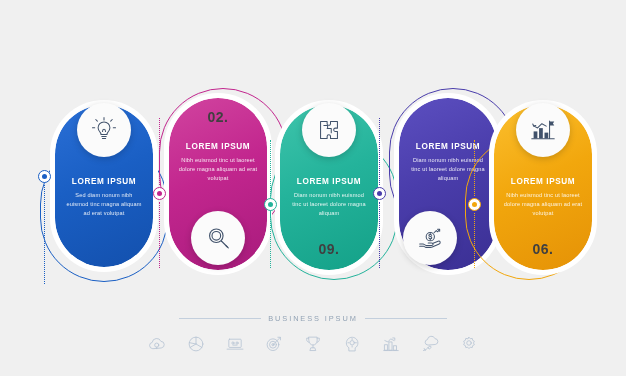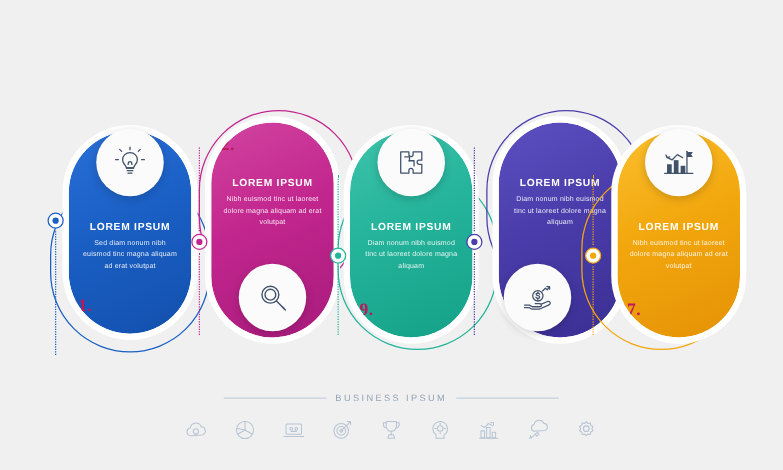--- a/index.html
+++ b/index.html
@@ -82,26 +82,25 @@
     font-size: 5.6px;
     line-height: 9px;
     margin: 0;
     color: rgba(255,255,255,0.88);
     letter-spacing: 0.15px;
   }
   .card-number {
     position: absolute;
     left: 0;
     right: 0;
-    text-align: left;
+    text-align: center;
     font-size: 14px;
     font-weight: bold;
-    color: #be185d;
+    color: #404040;
     letter-spacing: 0.5px;
-    font-family: Liberation Serif, serif;
   }
 
   
   .icon-badge {
     position: absolute;
     width: 54px;
     height: 54px;
     border-radius: 50%;
     background: #fbfbfb;
     box-shadow: 0 2px 7px rgba(0,0,0,0.18);
@@ -202,21 +201,20 @@
   <div class="stage">
 
     <div class="ring" style="left: 40px; top: 140px; width: 128px; height: 142px; border-color: rgb(26, 95, 196);"></div>
     <div class="spacer" style="left:50px; top:100px; width:108px; height:172px;"></div>
     <div class="card" style="left:55px; top:105px; width:98px; height:162px;">
       <div class="card-inner" style="background:linear-gradient(155deg,#2a6fd6 0%,#1a5fc4 45%,#1350ad 100%);"></div>
       <div class="card-body" style="top:72px;">
         <p class="card-title">LOREM IPSUM</p>
         <p class="card-desc">Sed diam nonum nibh euismod tinc magna aliquam ad erat volutpat</p>
       </div>
-      <div class="card-number" style="bottom:13px;">01.</div>
     </div>
     <div class="icon-badge" style="left:77px; top:103px;">
       <span>
         <svg viewBox="0 0 32 32" fill="none" stroke="#41526b" stroke-width="1.1" stroke-linecap="round" stroke-linejoin="round">
           <path d="M16 7.5c-3.6 0-6.3 2.7-6.3 6.1 0 2.3 1.2 3.7 2.2 4.9.6.8 1 1.4 1 2.2h6.2c0-.8.4-1.4 1-2.2 1-1.2 2.2-2.6 2.2-4.9 0-3.4-2.7-6.1-6.3-6.1z"></path>
           <path d="M13 20.7h6"></path>
           <path d="M13.6 23h4.8"></path>
           <path d="M14.3 25.1h3.4"></path>
           <path d="M16 2.8v2.4M6.1 13.6H3.7M28.3 13.6h-2.4M8.9 6.5 7.2 4.8M23.1 6.5l1.7-1.7"></path>
           <path d="M14.4 17.6c0-1.3.6-2.3 1.6-2.3s1.6 1 1.6 2.3"></path>
@@ -320,21 +318,21 @@
     </div>
 
     <div class="ring" style="left: 465px; top: 135px; width: 128px; height: 145px; border-color: rgb(242, 167, 13);"></div>
     <div class="spacer" style="left:489px; top:100px; width:108px; height:175px;"></div>
     <div class="card" style="left:494px; top:105px; width:98px; height:165px;">
       <div class="card-inner" style="background:linear-gradient(155deg,#fbbf2e 0%,#f2a70d 45%,#e59206 100%);"></div>
       <div class="card-body" style="top:72px;">
         <p class="card-title">LOREM IPSUM</p>
         <p class="card-desc">Nibh euismod tinc ut laoreet dolore magna aliquam ad erat volutpat</p>
       </div>
-      <div class="card-number" style="bottom:13px;">07.</div>
+      <div class="card-number" style="bottom:13px;">06.</div>
     </div>
     <div class="icon-badge" style="left:516px; top:103px;">
       <span>
         <svg viewBox="0 0 32 32" fill="none" stroke="#41526b" stroke-width="1.1" stroke-linecap="round" stroke-linejoin="round">
           <rect x="6" y="17.5" width="4" height="7.5" fill="#41526b" stroke="none"></rect>
           <rect x="11.8" y="14" width="4" height="11" fill="#41526b" stroke="none"></rect>
           <rect x="17.6" y="18.8" width="4" height="6.2" fill="#41526b" stroke="none"></rect>
           <path d="M6 11.6l4.2 2.2 4.6-4.5 4.6 2.6"></path>
           <path d="M5.1 9.6 6 11.8l2.3-.5"></path>
           <path d="M23 6.5v18.5"></path>

